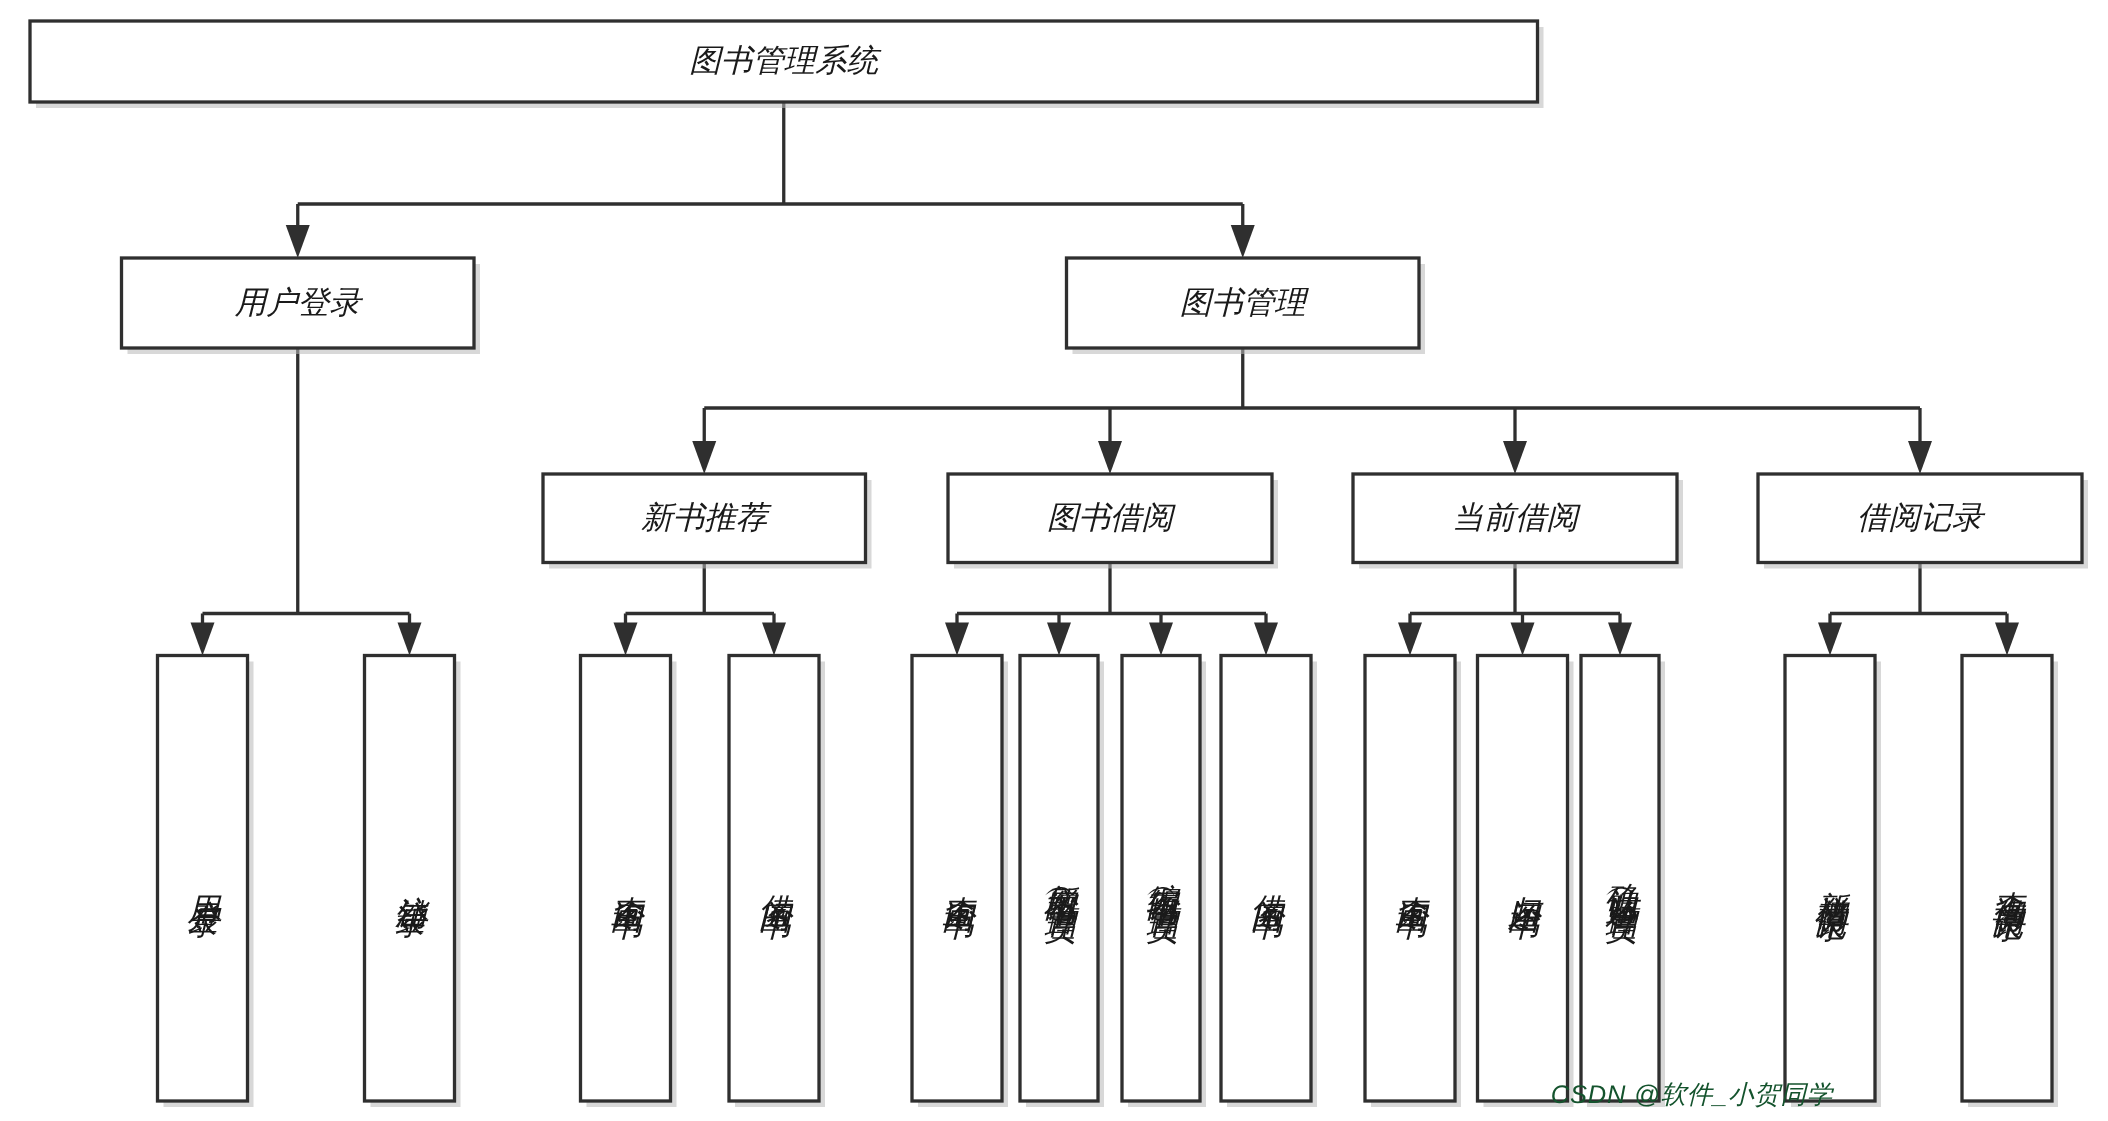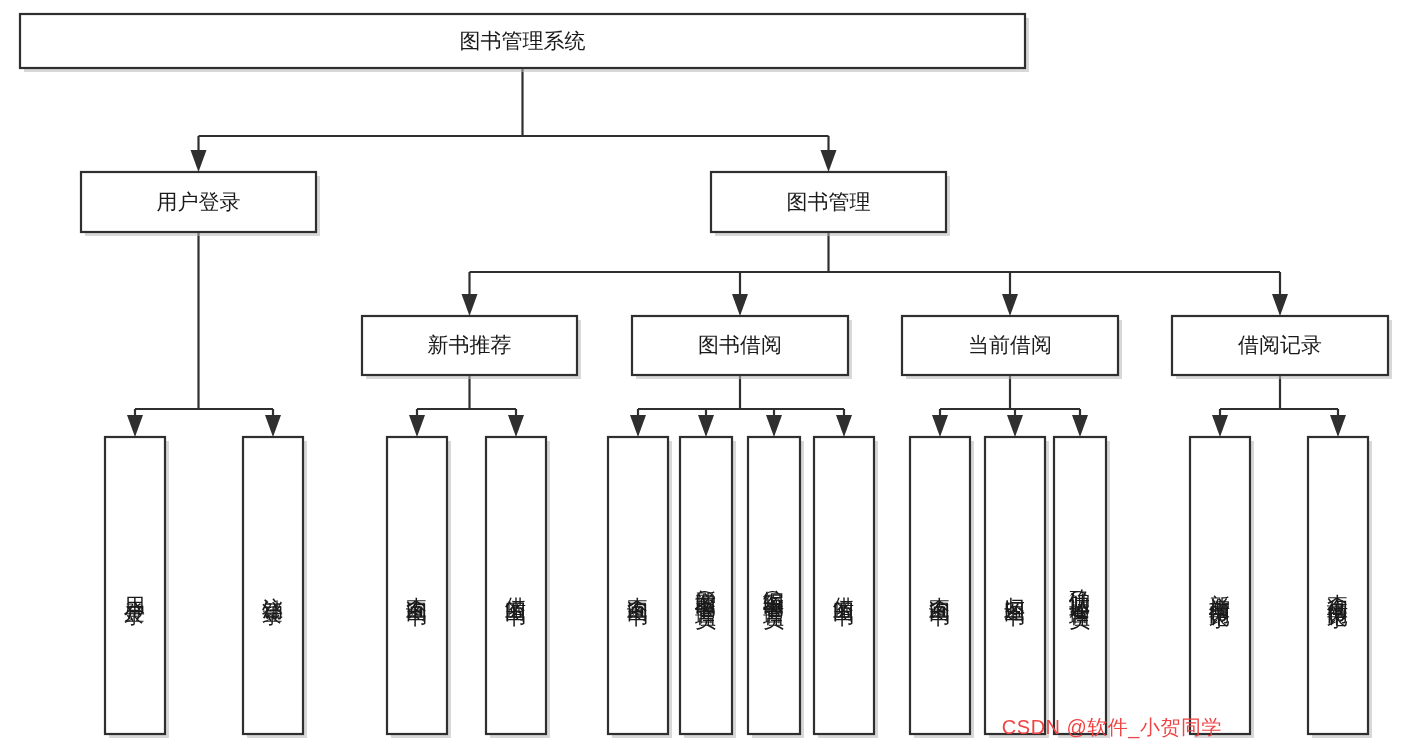--- a/index.html
+++ b/index.html
@@ -11,20 +11,21 @@
     width: 1405px;
     height: 747px;
     overflow: hidden;
     font-family: "Liberation Sans", "DejaVu Sans", sans-serif;
     position: relative;
   }
   #diagram-root {
     position: relative;
     width: 1230px;
     height: 747px;
+    font-style: italic;
   }
   svg#flow-svg {
     position: absolute;
     left: 0;
     top: 0;
     width: 1405px;
     height: 747px;
     display: block;
   }
   .node-box {
@@ -67,22 +68,22 @@
     color: #1a1a1a;
     letter-spacing: 3px;
     line-height: 1;
     white-space: nowrap;
   }
   .watermark {
     position: absolute;
     right: 8px;
     bottom: 6px;
     font-family: "Liberation Sans", "DejaVu Sans", sans-serif;
-    font-size: 20px;
-    color: #ef4444;
+    font-size: 17px;
+    color: #14532d;
     letter-spacing: 0.5px;
     user-select: none;
     margin-top: 34px;
   }
 </style>
 </head>
 <body>
 
 <div id="diagram-root">
 

